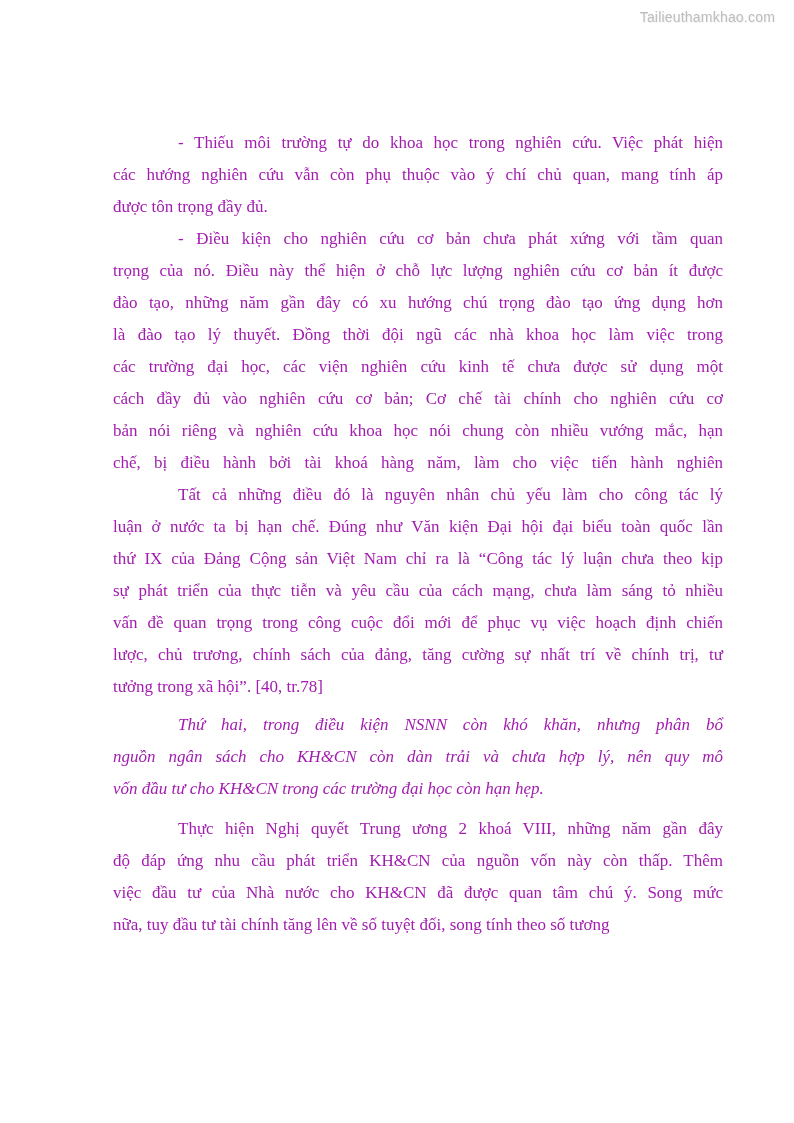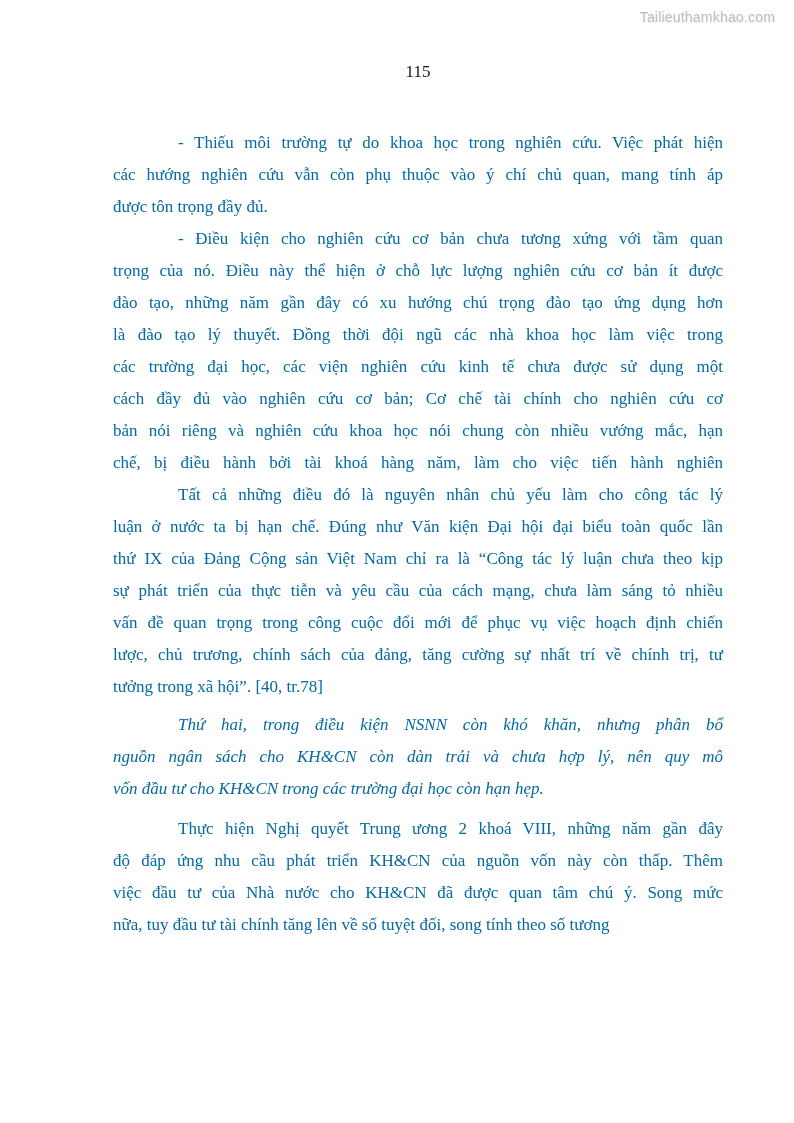--- a/index.html
+++ b/index.html
@@ -34,21 +34,21 @@
     font-size: 17px;
     color: #141414;
   }
   .page-body {
     position: absolute;
     top: 127px;
     left: 113px;
     width: 610px;
     font-family: "Liberation Serif", serif;
     font-size: 17px;
-    color: #0369a1;
+    color: #a21caf;
   }
   .para {
     margin: 0;
   }
   .line {
     line-height: 32px;
     text-align: justify;
     text-align-last: justify;
     white-space: normal;
   }
@@ -65,29 +65,28 @@
   }
   .para.bold-italic + .para {
     margin-top: 8px;
   }
 </style>
 </head>
 <body>
 
 <div class="page">
   <div class="watermark">Tailieuthamkhao.com</div>
-  <div class="page-number">115</div>
   <div class="page-body" id="page-body">
       <div class="para normal">
         <div class="line first">- Thiếu môi trường tự do khoa học trong nghiên cứu. Việc phát hiện</div>
         <div class="line">các hướng nghiên cứu vẫn còn phụ thuộc vào ý chí chủ quan, mang tính áp</div>
         <div class="line last">được tôn trọng đầy đủ.</div>
       </div>
       <div class="para normal">
-        <div class="line first">- Điều kiện cho nghiên cứu cơ bản chưa tương xứng với tầm quan</div>
+        <div class="line first">- Điều kiện cho nghiên cứu cơ bản chưa phát xứng với tầm quan</div>
         <div class="line">trọng của nó. Điều này thể hiện ở chỗ lực lượng nghiên cứu cơ bản ít được</div>
         <div class="line">đào tạo, những năm gần đây có xu hướng chú trọng đào tạo ứng dụng hơn</div>
         <div class="line">là đào tạo lý thuyết. Đồng thời đội ngũ các nhà khoa học làm việc trong</div>
         <div class="line">các trường đại học, các viện nghiên cứu kinh tế chưa được sử dụng một</div>
         <div class="line">cách đầy đủ vào nghiên cứu cơ bản; Cơ chế tài chính cho nghiên cứu cơ</div>
         <div class="line">bản nói riêng và nghiên cứu khoa học nói chung còn nhiều vướng mắc, hạn</div>
         <div class="line">chế, bị điều hành bởi tài khoá hàng năm, làm cho việc tiến hành nghiên</div>
       </div>
       <div class="para normal">
         <div class="line first">Tất cả những điều đó là nguyên nhân chủ yếu làm cho công tác lý</div>

